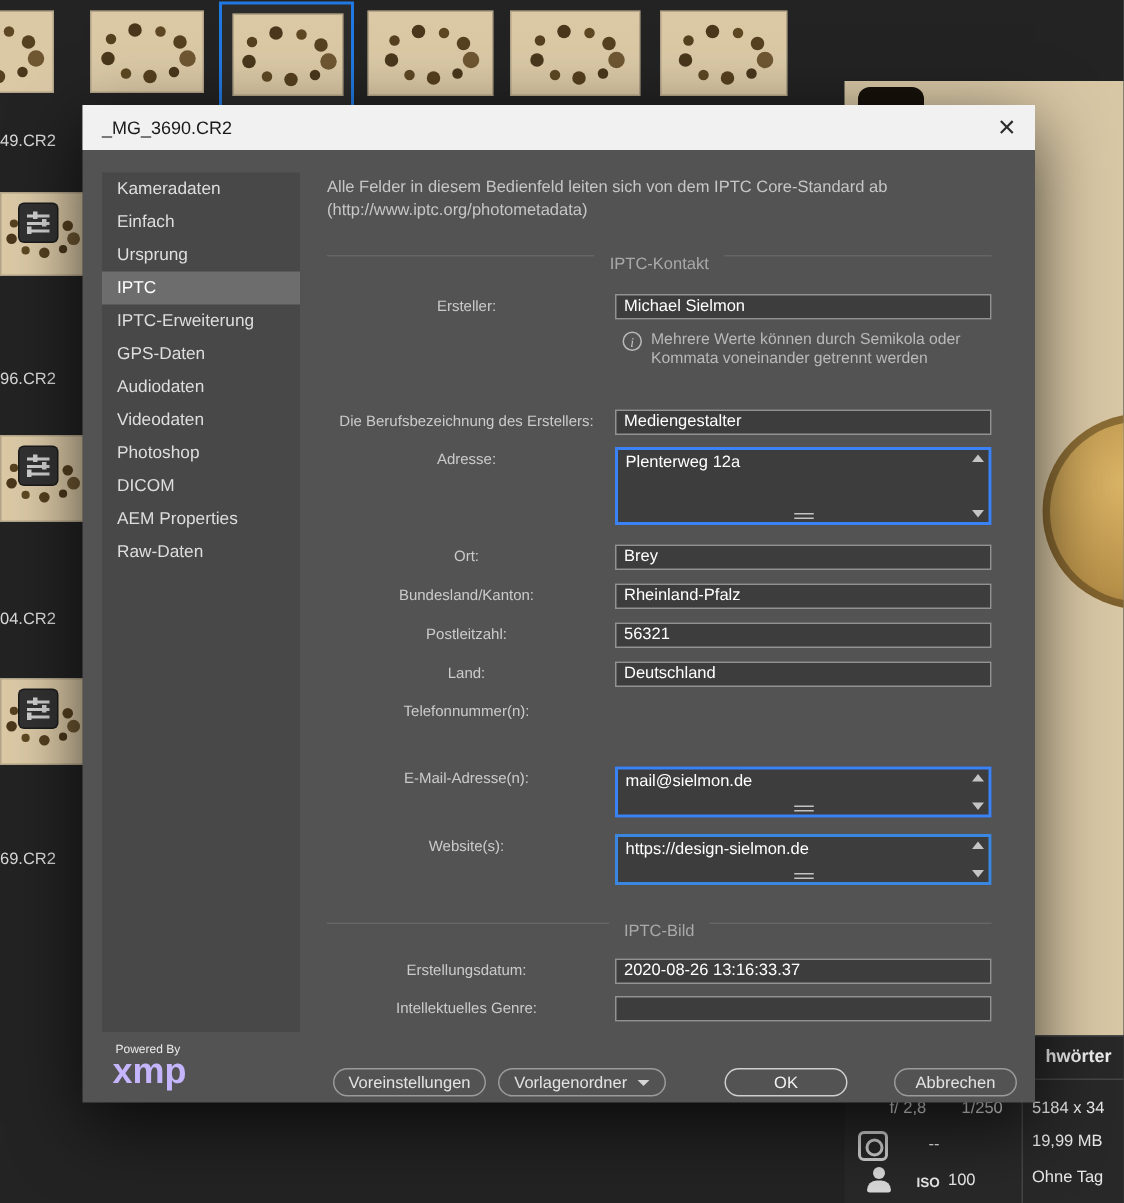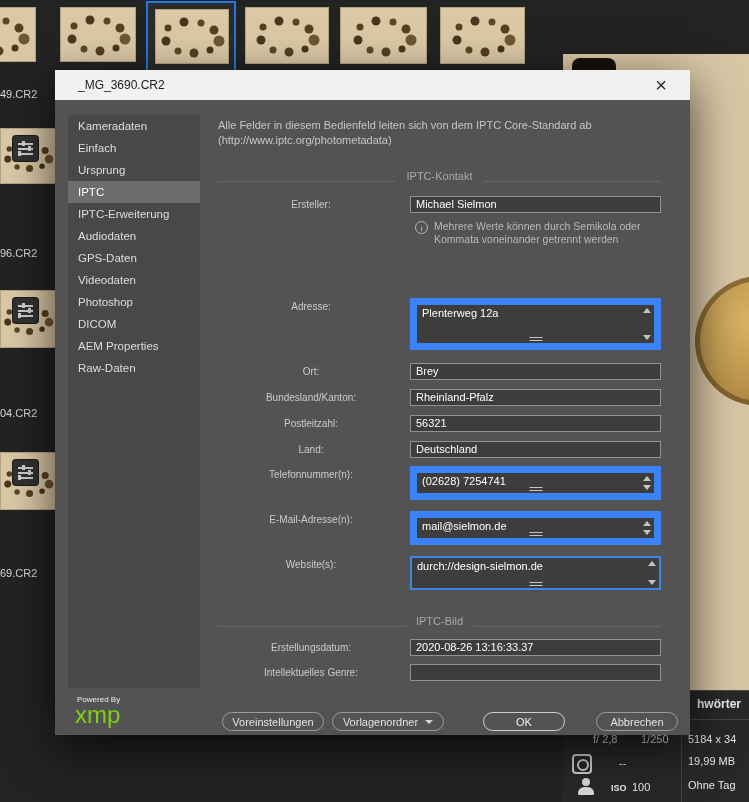--- a/index.html
+++ b/index.html
@@ -30,51 +30,51 @@
 .ptxt{position:absolute;font-size:11px;color:#e8e8e8;white-space:nowrap}
 .wbicon{position:absolute;width:20px;height:20px;border:2px solid #cfcfcf;border-radius:4px}
 .wbicon::before{content:"";position:absolute;left:3px;top:3px;width:8px;height:8px;border:2px solid #cfcfcf;border-radius:50%}
 .person{position:absolute;width:18px;height:17px}
 .person::before{content:"";position:absolute;left:5px;top:0;width:8px;height:8px;border-radius:50%;background:#d8d8d8}
 .person::after{content:"";position:absolute;left:1px;top:9px;width:16px;height:8px;border-radius:8px 8px 2px 2px;background:#d8d8d8}
 .isol{font-weight:bold;font-size:9px !important}
 
 
 #dialog{position:absolute;left:55px;top:70px;width:635px;height:665px;background:#535353;box-shadow:0 14px 45px rgba(0,0,0,.7);z-index:10}
-.titlebar{position:absolute;left:0;top:0;right:0;height:30px;background:#f1f1f1;display:flex;align-items:center;padding:0 23px}
+.titlebar{position:absolute;left:0;top:0;right:0;height:30px;background:#f1f1f1;display:flex;align-items:center;padding:0 13px}
 .titlebar .t{font-size:12px;color:#1a1a1a}
 .close{margin-left:auto;font-size:20px;line-height:1;color:#2b2b2b;cursor:pointer}
 .sidebar{position:absolute;left:13px;top:45px;width:132px;bottom:47px;background:#484848}
 .side-item{height:22px;line-height:22px;padding-left:10px;font-size:11.5px;color:#dedede;cursor:pointer;white-space:nowrap}
 .side-item.sel{background:#6d6d6d;color:#fff}
 .main{position:absolute;left:163px;top:0;width:443px;height:100%}
 .desc{position:absolute;top:48px;left:0;width:440px;font-size:11px;line-height:15px;color:#c6c6c6}
-.sec{position:absolute;left:0;right:0;display:flex;align-items:flex-end;gap:10px;color:#a9a9a9;font-size:11px}
+.sec{position:absolute;left:0;right:0;display:flex;align-items:flex-start;gap:10px;color:#a9a9a9;font-size:11px}
 .sec::before,.sec::after{content:"";flex:1;height:1px;background:#656565}
 .frow{position:absolute;left:0;right:0;display:flex;align-items:flex-start}
 .frow label{width:192px;flex:none;text-align:center;padding-right:6px;font-size:10px;color:#cbcbcb;line-height:17px;white-space:nowrap}
 .field{flex:1;height:17px;background:#3d3d3d;border:1px solid #929292;font-size:11px;color:#fff;padding:1px 5px;line-height:13px;overflow:hidden;white-space:nowrap}
-.area{position:relative;flex:1;height:34px;background:#3d3d3d;border:7px solid #3b82f6}
+.area{position:relative;flex:1;height:34px;background:#3d3d3d;border:2px solid #3b82f6}
 .area.tall{height:52px}
 .area .val{position:absolute;left:5px;top:2px;font-size:11px;color:#fff;white-space:nowrap}
 .area.focused{border:2px solid #3a86e0}
 .arrow{position:absolute;right:3px;width:0;height:0;border-left:4px solid transparent;border-right:4px solid transparent;cursor:pointer}
 .arrow.up{top:3px;border-bottom:5px solid #c4c4c4}
 .arrow.dn{bottom:3px;border-top:5px solid #c4c4c4}
 .grip{position:absolute;left:50%;bottom:2px;width:13px;height:4px;transform:translateX(-50%);border-top:1px solid #c4c4c4;border-bottom:1px solid #c4c4c4;cursor:pointer}
 .note{position:absolute;left:197px;display:flex;gap:6px;align-items:flex-start}
 .info-icon{width:13px;height:13px;border:1px solid #b8b8b8;border-radius:50%;color:#c5c5c5;font-size:9px;font-family:"Liberation Serif",serif;font-style:italic;display:flex;align-items:center;justify-content:center;flex:none;margin-top:1px}
 .info-icon::before{content:"i"}
 .note .txt{max-width:295px;font-size:10.5px;line-height:13px;color:#b9b9b9}
 .btn{position:absolute;top:642px;height:19px;display:inline-flex;align-items:center;justify-content:center;border:1px solid #9b9b9b;border-radius:10px;background:transparent;color:#e3e3e3;font-size:11px;cursor:pointer;font-family:inherit}
 .btn.primary{border-color:#cfcfcf;color:#f2f2f2}
 .chev{display:inline-block;width:0;height:0;border-left:4px solid transparent;border-right:4px solid transparent;border-top:4px solid #d5d5d5;margin-left:7px}
 .xmp{position:absolute;left:20px;top:625px}
 .xmp .pb{font-size:8px;color:#ececec;margin-left:2px;display:block}
-.xmp .lg{font-size:24px;font-weight:normal;color:#84cc16;line-height:22px;display:block}
+.xmp .lg{font-size:24px;font-weight:bold;color:#c4b5fd;line-height:22px;display:block}
 </style>
 </head>
 <body>
 
 <div>
   <div class="thumb" style="left:-42px;top:7px;width:78px;height:55px">
       <span class="ring"></span>
     </div>
   <div class="thumb" style="left:60px;top:7px;width:76px;height:55px">
       <span class="ring"></span>
@@ -143,22 +143,22 @@
     <span class="t">_MG_3690.CR2</span>
     <span class="close">×</span>
   </div>
 
   <div class="sidebar">
     <div class="side-item">Kameradaten</div>
     <div class="side-item">Einfach</div>
     <div class="side-item">Ursprung</div>
     <div class="side-item sel">IPTC</div>
     <div class="side-item">IPTC-Erweiterung</div>
+    <div class="side-item">GPS-Daten</div>
     <div class="side-item">Audiodaten</div>
-    <div class="side-item">GPS-Daten</div>
     <div class="side-item">Videodaten</div>
     <div class="side-item">Photoshop</div>
     <div class="side-item">DICOM</div>
     <div class="side-item">AEM Properties</div>
     <div class="side-item">Raw-Daten</div>
   </div>
 
   <div class="main">
     <div class="desc">Alle Felder in diesem Bedienfeld leiten sich von dem IPTC Core-Standard ab (http://www.iptc.org/photometadata)</div>
 
@@ -169,20 +169,24 @@
     <div class="frow" style="top:126px">
       <label>Ersteller:</label>
       <div class="field">Michael Sielmon</div>
     </div>
 
     <div class="note" style="top:150px">
       <span class="info-icon"></span>
       <span class="txt">Mehrere Werte können durch Semikola oder Kommata voneinander getrennt werden</span>
     </div>
 
+    <div class="frow" style="top:203px">
+      <label>Die Berufsbezeichnung des Erstellers:</label>
+      <div class="field">Mediengestalter</div>
+    </div>
 
     <div class="frow" style="top:228px">
       <label>Adresse:</label>
       <div class="area tall">
         <span class="val">Plenterweg 12a</span>
         <span class="arrow up"></span>
         <span class="arrow dn"></span>
         <span class="grip"></span>
       </div>
     </div>
@@ -202,42 +206,36 @@
       <div class="field">56321</div>
     </div>
 
     <div class="frow" style="top:371px">
       <label>Land:</label>
       <div class="field">Deutschland</div>
     </div>
 
     <div class="frow" style="top:396px">
       <label>Telefonnummer(n):</label>
-      <div class="area">
-        <span class="val">(02628) 7254741</span>
-        <span class="arrow up"></span>
-        <span class="arrow dn"></span>
-        <span class="grip"></span>
-      </div>
     </div>
 
     <div class="frow" style="top:441px">
       <label>E-Mail-Adresse(n):</label>
       <div class="area">
         <span class="val">mail@sielmon.de</span>
         <span class="arrow up"></span>
         <span class="arrow dn"></span>
         <span class="grip"></span>
       </div>
     </div>
 
     <div class="frow" style="top:486px">
       <label>Website(s):</label>
       <div class="area focused">
-        <span class="val">durch://design-sielmon.de</span>
+        <span class="val">https://design-sielmon.de</span>
         <span class="arrow up"></span>
         <span class="arrow dn"></span>
         <span class="grip"></span>
       </div>
     </div>
 
     <div class="sec" style="top:545px">
         <span>IPTC-Bild</span>
       </div>
 

